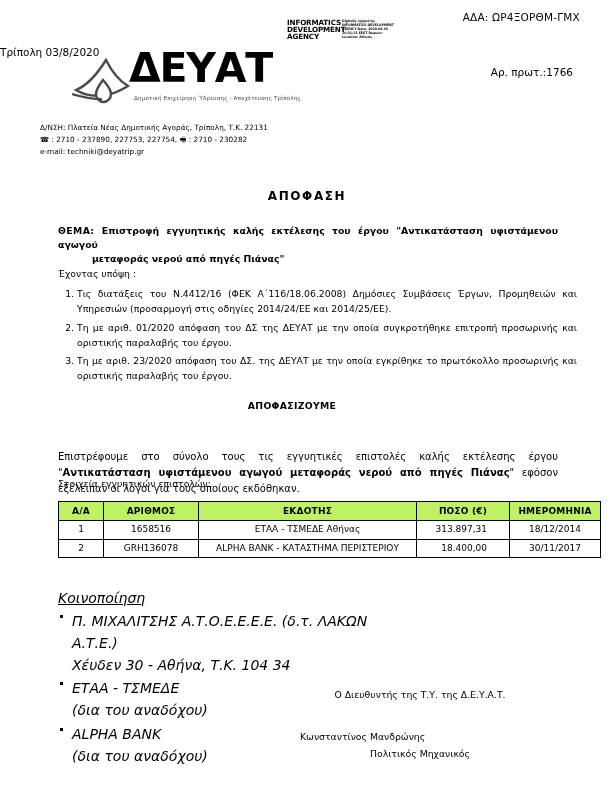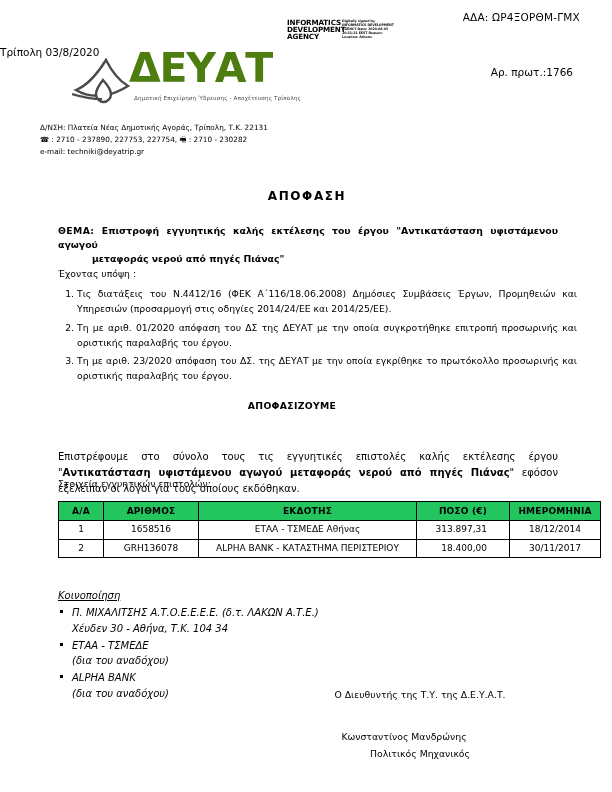--- a/index.html
+++ b/index.html
@@ -94,21 +94,21 @@
     width: 66px;
     height: 58px;
   }
   .logo-text {
     position: absolute;
     left: 57px;
     top: 0px;
     font-size: 41px;
     font-weight: bold;
     letter-spacing: -1.2px;
-    color: #4d7c0f;
+    color: #000000;
     font-family: "DejaVu Sans", "Liberation Sans", sans-serif;
     line-height: 1.08;
   }
   .logo-sub {
     position: absolute;
     left: 62px;
     top: 49px;
     font-size: 5.6px;
     color: #4a4a4a;
     letter-spacing: 0.15px;
@@ -218,38 +218,38 @@
   }
   table.guarantees th,
   table.guarantees td {
     border: 1px solid #000000;
     padding: 3.5px 4px;
     text-align: center;
     vertical-align: middle;
     line-height: 1.2;
   }
   table.guarantees thead th {
-    background: #22c55e;
+    background: #bef264;
     font-weight: bold;
     letter-spacing: 0.2px;
   }
   table.guarantees .c-aa    { width: 36px; }
   table.guarantees .c-num   { width: 86px; }
   table.guarantees .c-iss   { width: 209px; }
   table.guarantees .c-amt   { width: 84px; }
   table.guarantees .c-date  { width: 82px; }
   table.guarantees td.amount { text-align: right; padding-right: 22px; }
 
   
   .notify {
     position: absolute;
     top: 590px;
     left: 58px;
     width: 330px;
-    font-size: 10px;
+    font-size: 14px;
     font-style: italic;
   }
   .notify-title {
     text-decoration: underline;
     font-style: italic;
     margin-bottom: 4px;
     display: block;
   }
   .notify ul {
     margin: 0;
@@ -277,23 +277,22 @@
     position: absolute;
     top: 689px;
     left: 300px;
     width: 240px;
     text-align: center;
     font-size: 9.3px;
   }
   .sig-name {
     position: absolute;
     top: 731px;
-    left: 284px;
+    left: 300px;
     width: 240px;
-    text-align: center;
     font-size: 9.3px;
   }
   .sig-role {
     position: absolute;
     top: 748px;
     left: 300px;
     width: 240px;
     text-align: center;
     font-size: 9.3px;
   }

